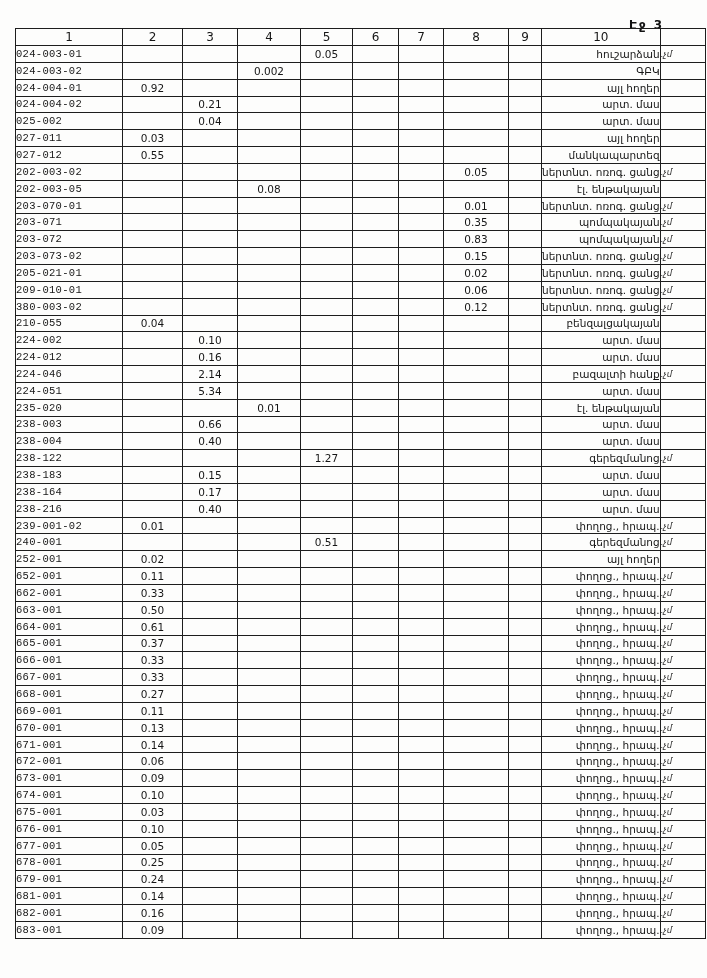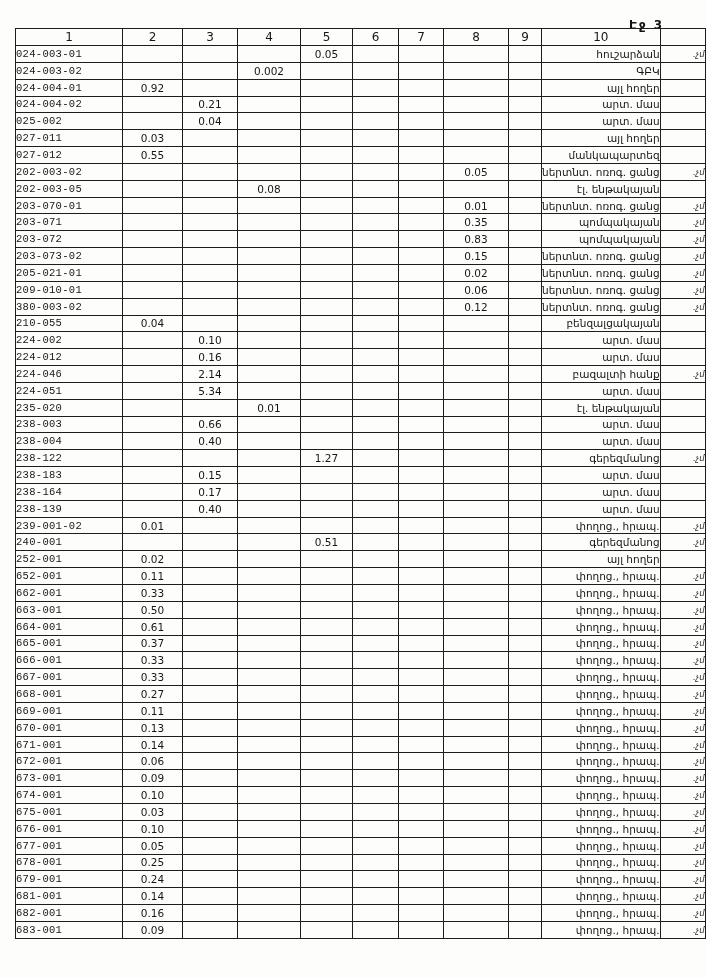--- a/index.html
+++ b/index.html
@@ -47,21 +47,21 @@
   td.code { padding-left: 4px; text-align: left; letter-spacing: 0.3px; font-family: Liberation Mono, monospace; }
   td.num  { text-align: center; }
   td.use  { padding-left: 4px; text-align: right; }
   th.note-cell, td.note-cell {
     border: none;
     background: transparent;
     font-size: 8.5px;
     font-style: italic;
     color: #2f2f2f;
     padding-left: 8px;
-    text-align: right;
+    text-align: left;
   }
 </style>
 </head>
 <body>
 
 <div class="page">
   <div class="page-label">Էջ 3</div>
 
   <table class="grid">
     <colgroup>
@@ -438,21 +438,21 @@
           <td class="num"></td>
           <td class="num"></td>
           <td class="num"></td>
           <td class="num"></td>
           <td class="num"></td>
           <td class="num"></td>
           <td class="use">արտ. մաս</td>
           <td class="note-cell"></td>
         </tr>
         <tr>
-          <td class="code">238-139</td>
+          <td class="code">238-216</td>
           <td class="num"></td>
           <td class="num">0.40</td>
           <td class="num"></td>
           <td class="num"></td>
           <td class="num"></td>
           <td class="num"></td>
           <td class="num"></td>
           <td class="num"></td>
           <td class="use">արտ. մաս</td>
           <td class="note-cell"></td>

